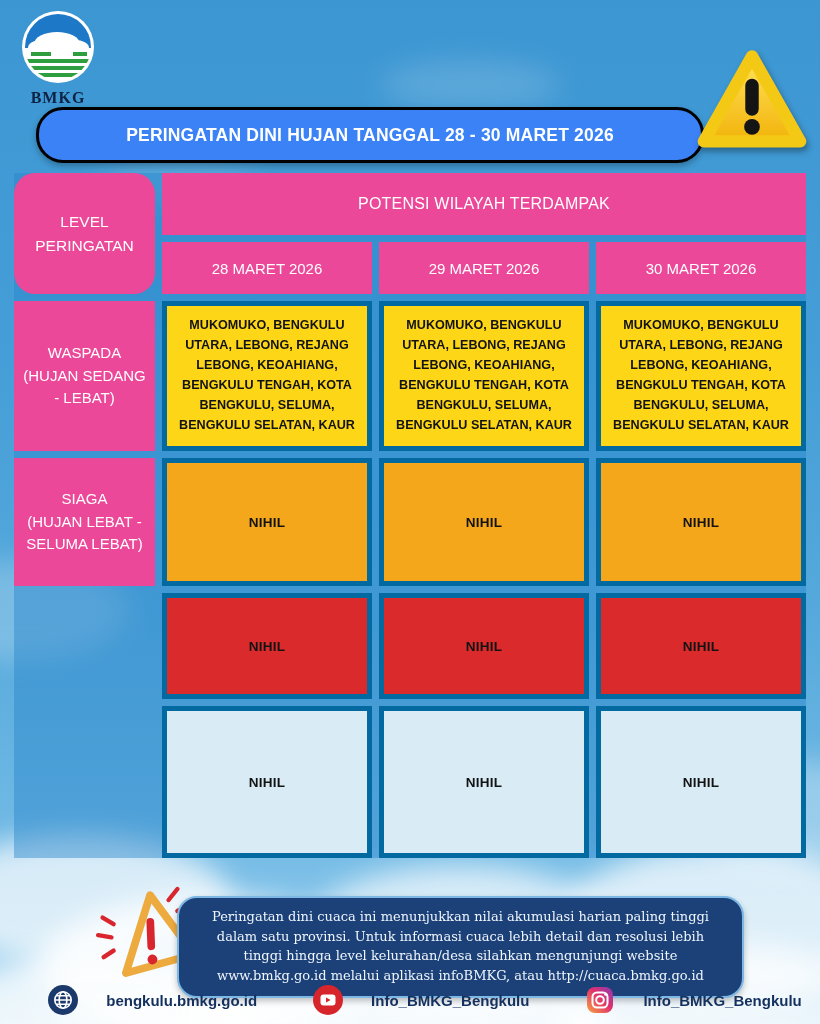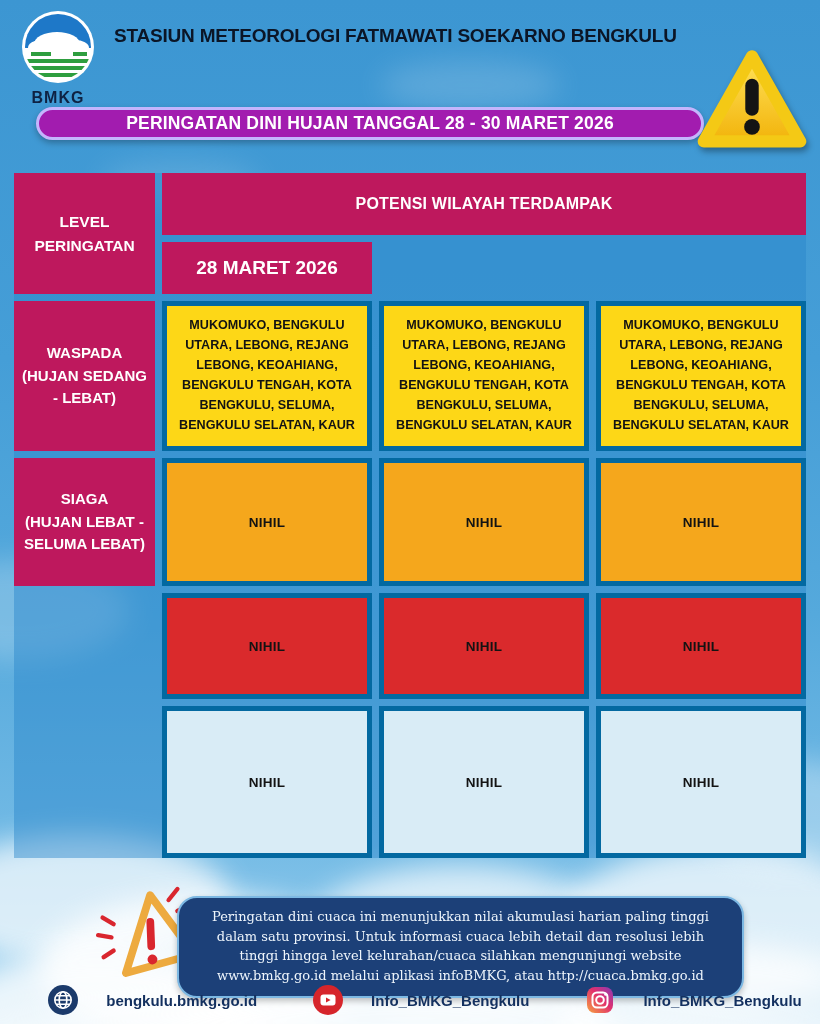--- a/index.html
+++ b/index.html
@@ -5,43 +5,43 @@
   * { margin:0; padding:0; box-sizing:border-box; }
   html,body { width:820px; height:1024px; }
   body {
     position:relative; overflow:hidden;
     font-family:"Liberation Sans", sans-serif;
     background:linear-gradient(180deg,#3c96d2 0%,#459ed7 35%,#55a9dc 60%,#6fb8e4 80%,#9ed2ef 100%);
   }
   .cloud { position:absolute; background:#fff; border-radius:50%; filter:blur(14px); z-index:1; }
 
   .logo-wrap { position:absolute; left:18px; top:10px; width:80px; text-align:center; z-index:3; }
-  .logo-label { font-size:16px; font-weight:800; color:#0e2243; letter-spacing:1px; margin-top:1px; }
+  .logo-label { font-size:16px; font-weight:800; color:#0e2243; letter-spacing:1px; margin-top:1px;font-family:Liberation Serif, serif; }
 
   .org-title { position:absolute; left:114px; top:24px; z-index:3;
     color:#0b1526; font-weight:800; font-size:19px; line-height:1.25; letter-spacing:-0.2px; }
 
-  .banner { position:absolute; left:36px; top:107px; width:668px; height:33px;
-    background:#a21caf; border:3px solid #c4b5fd; border-radius:27px;
+  .banner { position:absolute; left:36px; top:107px; width:668px; height:56px;
+    background:#3b82f6; border:3px solid #000000; border-radius:27px;
     display:flex; align-items:center; justify-content:center; z-index:3;
     box-shadow:0 3px 6px rgba(0,0,0,.28); }
   .banner span { color:#fff; font-weight:800; font-size:17.5px; letter-spacing:.2px; }
 
   .warning-triangle { position:absolute; right:12px; top:48px; z-index:4;
     filter:drop-shadow(2px 4px 3px rgba(0,0,0,.35)); }
 
   .grid { position:absolute; left:14px; top:173px; width:792px; z-index:2;
     display:grid; grid-template-columns:141px 1fr 1fr 1fr;
     grid-template-rows:62px 52px 150px 128px 106px 152px; gap:7px;
     background:rgba(39,134,201,.45); }
   .cell { display:flex; align-items:center; justify-content:center; text-align:center; }
-  .navy { background:#be185d; color:#fff; font-weight:700;text-align:center; }
-  .corner { grid-column:1; grid-row:1/3; font-size:15.5px; white-space:pre-line; line-height:1.5; }
+  .navy { background:#ec4899; color:#fff; font-weight:400;text-align:center; }
+  .corner { grid-column:1; grid-row:1/3; font-size:15.5px; white-space:pre-line; line-height:1.5;border-radius:21px; }
   .span-h { grid-column:2/5; grid-row:1; font-size:16px; letter-spacing:.2px; }
-  .date { grid-row:2; font-size:19px; }
+  .date { grid-row:2; font-size:15px; }
   .rowlabel { grid-column:1; font-size:15px; white-space:pre-line; line-height:1.5; padding:12px 6px; }
   .datacell { border:5px solid #0369a1; color:#131313; font-weight:700; }
   .region { font-size:12.6px; line-height:1.58; padding:0 12px; }
   .nihil { font-size:13.5px; letter-spacing:.3px; }
 
   .note-box { position:absolute; left:177px; top:896px; width:567px; z-index:3;
     background:#1c4078; border:2.5px solid #7cb8e3; border-radius:20px;
     padding:9px 22px 11px; color:#eef5fc; text-align:center;
     font-family:"DejaVu Serif","Liberation Serif",serif; font-size:13px; line-height:1.5;
     box-shadow:0 3px 6px rgba(0,0,0,.25); }
@@ -89,21 +89,20 @@
         <rect x="3" y="56" width="68" height="4"></rect>
         <rect x="7" y="63" width="60" height="4"></rect>
       </g>
       <rect x="30" y="42" width="22" height="4" fill="#fff"></rect>
     </g>
   </svg>
   <div class="logo-label">BMKG</div>
 </div>
 
 <div class="org-title">
-  <div>STASIUN METEOROLOGI FATMAWATI SOEKARNO BENGKULU</div>
 </div>
 
 <div class="banner">
   <span>PERINGATAN DINI HUJAN TANGGAL 28 - 30 MARET 2026</span>
 </div>
 
 <svg class="warning-triangle" width="112" height="104" viewBox="0 0 100 92">
   <defs>
     <linearGradient id="yg" x1="0" y1="0" x2="0" y2="1">
       <stop offset="0" stop-color="#ffe35c"></stop>
@@ -114,20 +113,22 @@
   <rect x="44" y="27" width="12" height="33" rx="6" fill="#141414"></rect>
   <circle cx="50" cy="70" r="7" fill="#141414"></circle>
 </svg>
 
 <div class="grid">
   <div class="cell navy corner">LEVEL
 PERINGATAN</div>
   <div class="cell navy span-h">POTENSI WILAYAH TERDAMPAK</div>
 
   <div class="cell navy date" style="grid-column:2">28 MARET 2026</div>
+  <div class="cell navy date" style="grid-column:3">29 MARET 2026</div>
+  <div class="cell navy date" style="grid-column:4">30 MARET 2026</div>
 
   <div class="cell navy rowlabel" style="grid-row:3">WASPADA
 (HUJAN SEDANG - LEBAT)</div>
   <div class="cell datacell region" style="grid-area: 3 / 2; background-color: rgb(253, 215, 23);">MUKOMUKO, BENGKULU UTARA, LEBONG, REJANG LEBONG, KEOAHIANG, BENGKULU TENGAH, KOTA BENGKULU, SELUMA, BENGKULU SELATAN, KAUR</div>
   <div class="cell datacell region" style="grid-area: 3 / 3; background-color: rgb(253, 215, 23);">MUKOMUKO, BENGKULU UTARA, LEBONG, REJANG LEBONG, KEOAHIANG, BENGKULU TENGAH, KOTA BENGKULU, SELUMA, BENGKULU SELATAN, KAUR</div>
   <div class="cell datacell region" style="grid-area: 3 / 4; background-color: rgb(253, 215, 23);">MUKOMUKO, BENGKULU UTARA, LEBONG, REJANG LEBONG, KEOAHIANG, BENGKULU TENGAH, KOTA BENGKULU, SELUMA, BENGKULU SELATAN, KAUR</div>
 
   <div class="cell navy rowlabel" style="grid-row:4">SIAGA
 (HUJAN LEBAT - SELUMA LEBAT)</div>
   <div class="cell datacell nihil" style="grid-area: 4 / 2; background-color: rgb(245, 167, 28);">NIHIL</div>
@@ -151,21 +152,21 @@
   </g>
   <g stroke="#d9262e" stroke-width="4" stroke-linecap="round">
     <line x1="66" y1="20" x2="74" y2="10"></line>
     <line x1="74" y1="30" x2="86" y2="24"></line>
     <line x1="16" y1="42" x2="6" y2="36"></line>
     <line x1="14" y1="54" x2="2" y2="52"></line>
     <line x1="16" y1="66" x2="7" y2="72"></line>
   </g>
 </svg>
 
-<div class="note-box">Peringatan dini cuaca ini menunjukkan nilai akumulasi harian paling tinggi dalam satu provinsi. Untuk informasi cuaca lebih detail dan resolusi lebih tinggi hingga level kelurahan/cuaca silahkan mengunjungi website www.bmkg.go.id melalui aplikasi infoBMKG, atau http://cuaca.bmkg.go.id</div>
+<div class="note-box">Peringatan dini cuaca ini menunjukkan nilai akumulasi harian paling tinggi dalam satu provinsi. Untuk informasi cuaca lebih detail dan resolusi lebih tinggi hingga level kelurahan/desa silahkan mengunjungi website www.bmkg.go.id melalui aplikasi infoBMKG, atau http://cuaca.bmkg.go.id</div>
 
 <div class="footer">
   <div class="f-item">
     <svg width="30" height="30" viewBox="0 0 30 30">
       <circle cx="15" cy="15" r="15" fill="#1b3a6b"></circle>
       <g stroke="#fff" stroke-width="1.6" fill="none">
         <circle cx="15" cy="15" r="8.2"></circle>
         <ellipse cx="15" cy="15" rx="3.8" ry="8.2"></ellipse>
         <path d="M6.8 15 H23.2 M8.2 10.8 H21.8 M8.2 19.2 H21.8"></path>
       </g>

